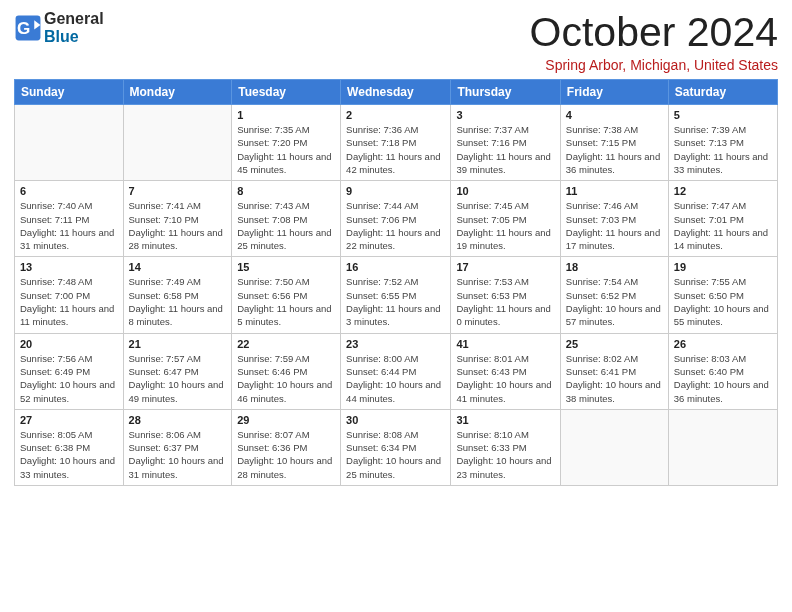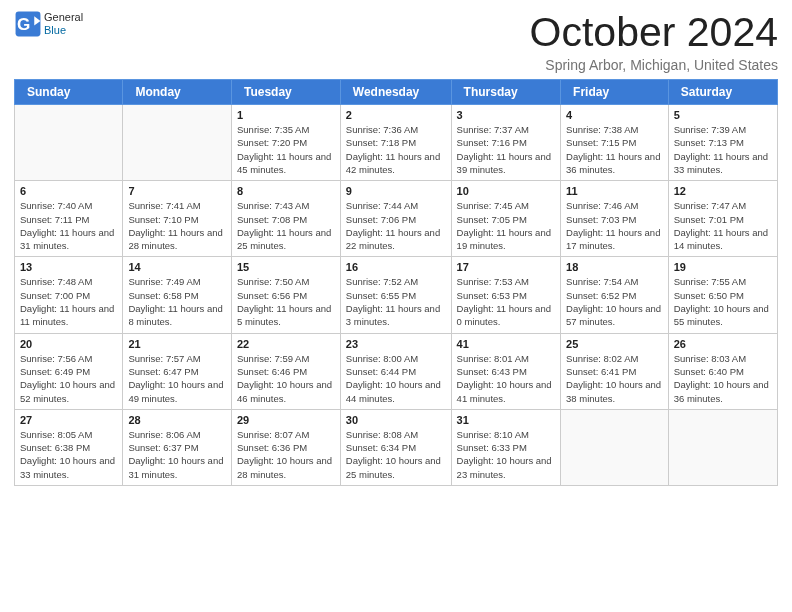--- a/index.html
+++ b/index.html
@@ -36,34 +36,34 @@
       text-align: right;
     }
     .month-title {
       font-size: 41px;
       font-weight: normal;
       color: #222;
       line-height: 1.1;
     }
     .location-title {
       font-size: 14px;
-      color: #737373;
+      color: #b91c1c;
       margin-top: 2px;
     }
     .calendar {
       width: 100%;
       border-collapse: collapse;
       border: 1px solid #ccc;
     }
     .calendar th {
       background: #3a7bd5;
       color: #fff;
       font-size: 12px;
       font-weight: bold;
-      padding: 5px 12px;
+      padding: 5px 6px;
       text-align: left;
       border: 1px solid #5a95e0;
     }
     .calendar td {
       vertical-align: top;
       border: 1px solid #ccc;
       padding: 4px 5px;
       width: 113px;
       min-height: 80px;
       font-size: 10px;
@@ -93,21 +93,21 @@
   <div class="header-area">
     <div class="logo-area">
       <svg class="logo-icon" viewBox="0 0 36 36" xmlns="http://www.w3.org/2000/svg">
         <rect x="2" y="2" width="32" height="32" rx="4" fill="#3a7bd5"></rect>
 
         <text x="4" y="26" font-size="22" font-weight="bold" fill="white" font-family="Arial">G</text>
 
         <polygon points="26,8 34,14 26,20" fill="white"></polygon>
       </svg>
       <div>
-        <div style="font-size:11px; font-weight:normal; color:#2c2c2c; line-height:1.15;">
+        <div style="font-size:16px; font-weight:bold; color:#2c2c2c; line-height:1.15;">
           <span style="color:#2c2c2c;">General</span><br>
           <span style="color:#0369a1;">Blue</span>
         </div>
       </div>
     </div>
     <div class="title-area">
       <div class="month-title">October 2024</div>
       <div class="location-title">Spring Arbor, Michigan, United States</div>
     </div>
   </div>

